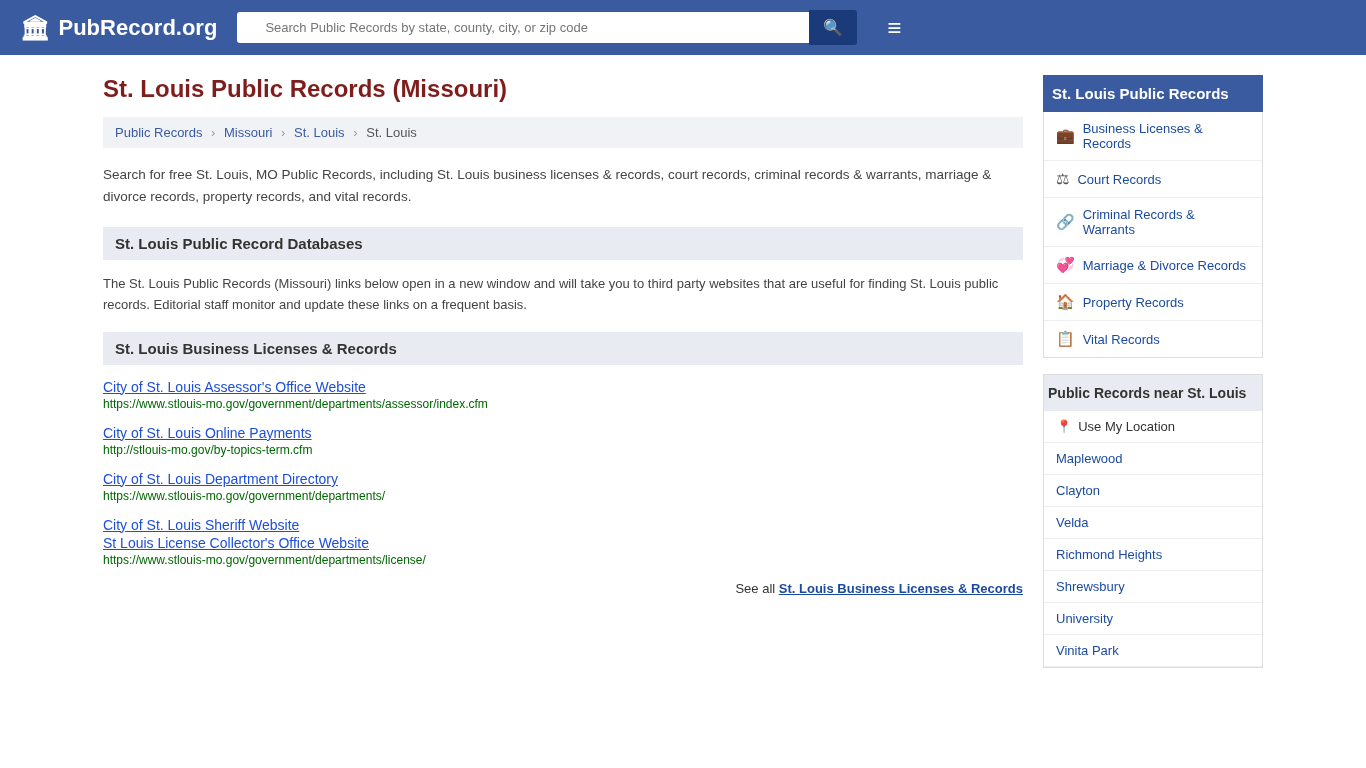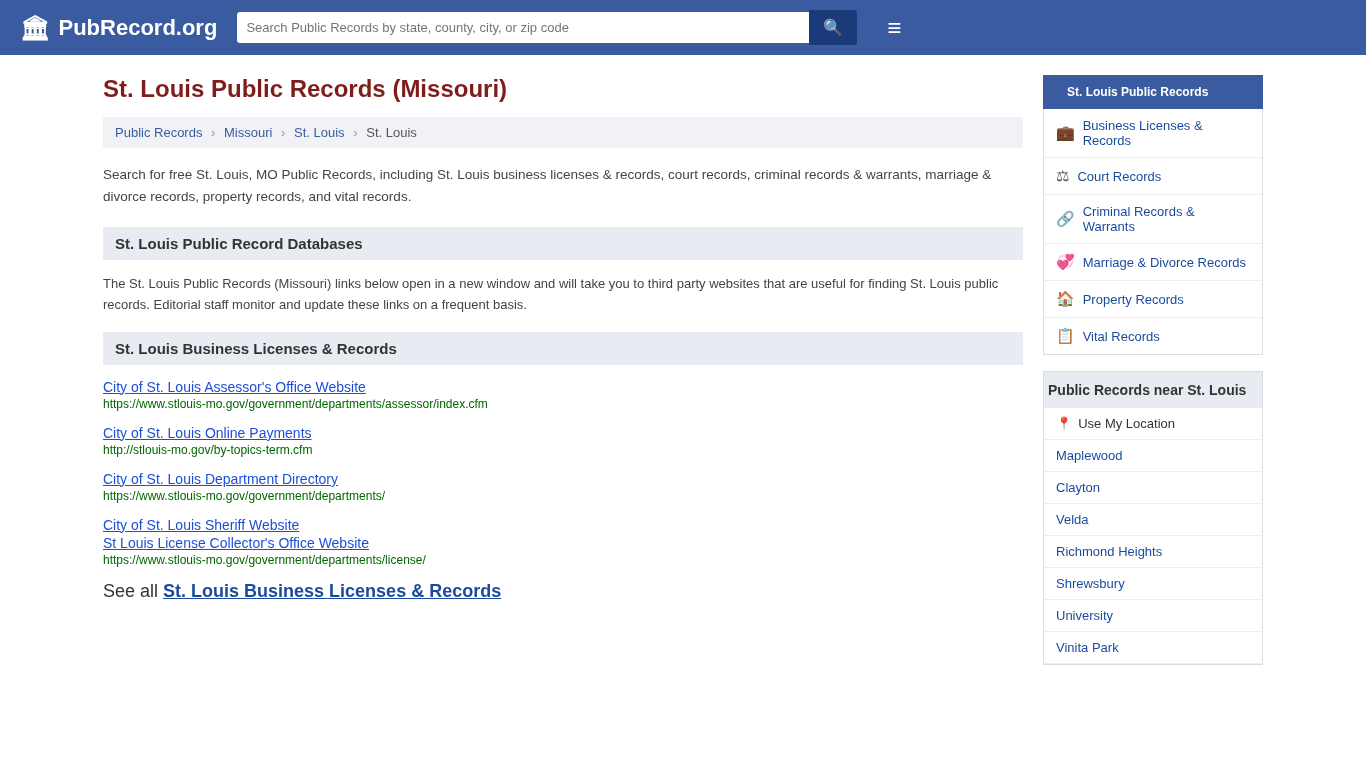--- a/index.html
+++ b/index.html
@@ -26,21 +26,21 @@
       font-size: 24px;
     }
     #search-bar {
       flex: 1;
       max-width: 620px;
       display: flex;
       align-items: center;
     }
     #search-input {
       flex: 1;
-      padding: 8px 9px;
+      padding: 8px 28px;
       border: none;
       font-size: 13px;
       outline: none;
       border-radius: 3px 0 0 3px;
     }
     #search-button {
       background: #1a3a7a;
       border: none;
       padding: 8px 14px;
       cursor: pointer;
@@ -129,37 +129,38 @@
       margin-bottom: 2px;
       cursor: pointer;
     }
     .record-url {
       display: block;
       color: #006600;
       font-size: 12px;
       margin-bottom: 14px;
     }
     .see-all {
-      font-size: 18px;
+      font-size: 13px;
       color: #333;
       margin-top: 12px;
+      text-align: right;
     }
     .see-all a {
       color: #1a4a9e;
       text-decoration: underline;
       font-weight: bold;
       cursor: pointer;
     }
 
     
     #sidebar-title {
       background: #3a5ba0;
       color: white;
-      padding: 10px 24px;
-      font-size: 12px;
+      padding: 10px 9px;
+      font-size: 15px;
       font-weight: bold;
       margin-bottom: 0;
     }
     .sidebar-section {
       border: 1px solid #ddd;
       border-top: none;
       margin-bottom: 16px;
     }
     .sidebar-item {
       display: flex;

